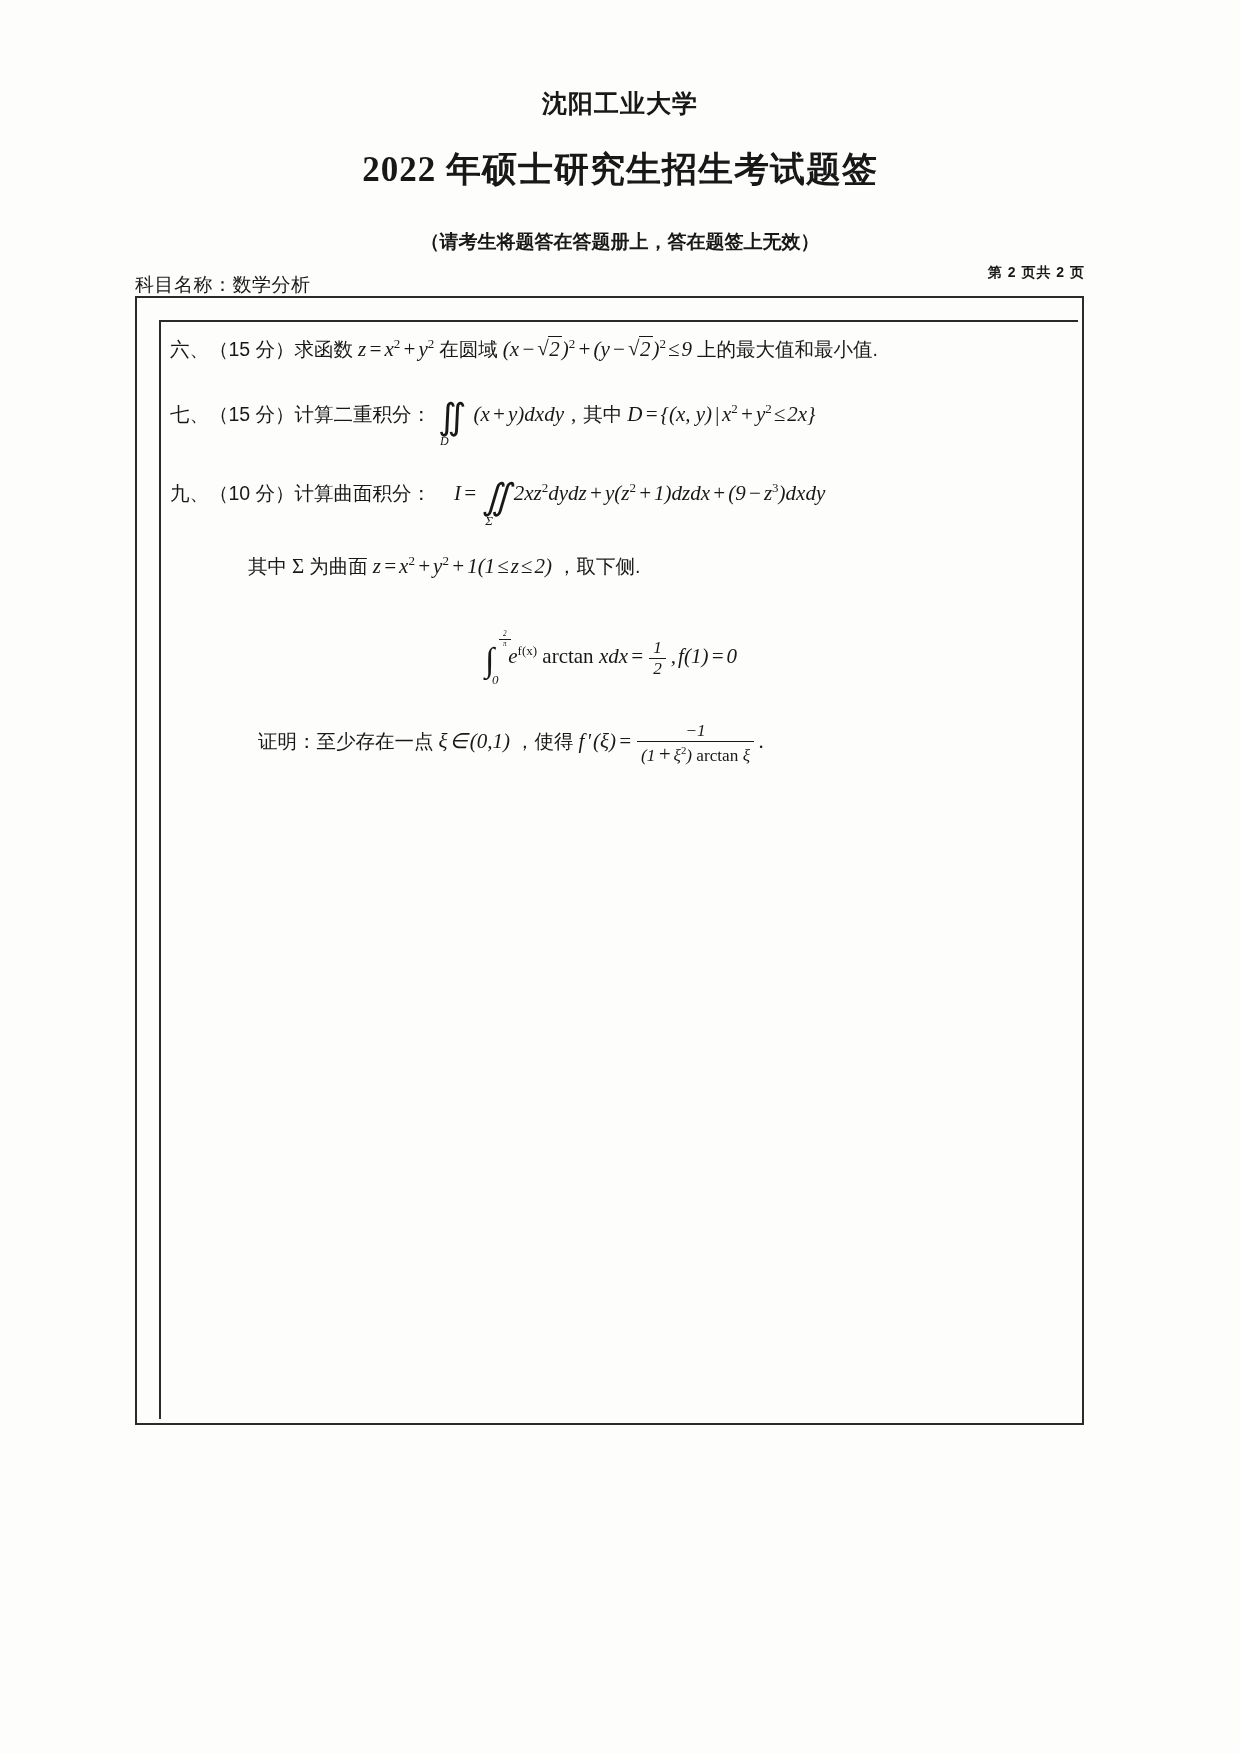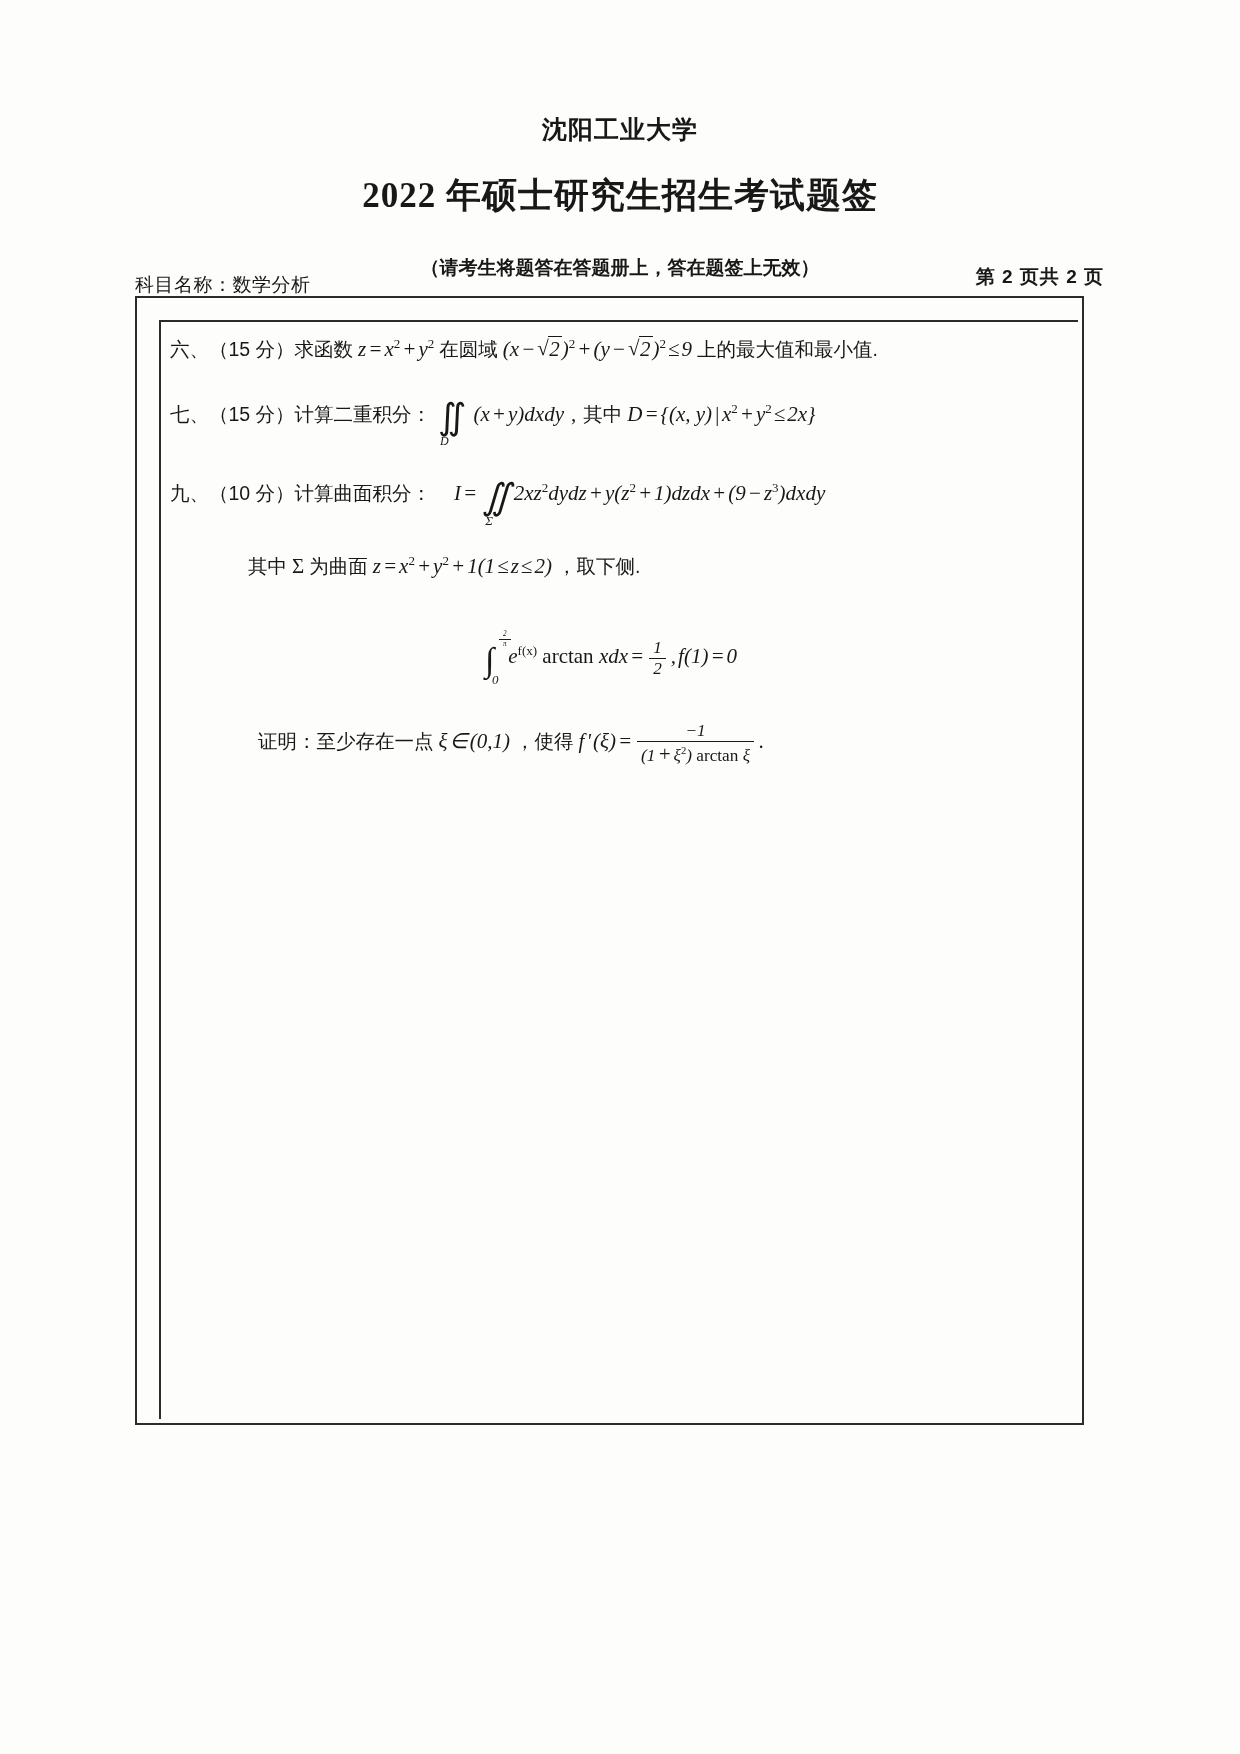--- a/index.html
+++ b/index.html
@@ -16,21 +16,21 @@
     overflow: hidden;
   }
   .page {
     position: absolute;
     inset: 0;
     background: #fdfdfb;
   }
   
   .header {
     position: absolute;
-    top: 113px;
+    top: 87px;
     left: 0;
     right: 0;
     text-align: center;
   }
   .univ {
     font-size: 25px;
     font-weight: bold;
     letter-spacing: 1px;
     font-family: "Liberation Sans", sans-serif;
   }
@@ -52,22 +52,22 @@
     top: 272px;
     left: 135px;
     font-size: 19px;
     font-weight: normal;
     font-family: "Liberation Sans", sans-serif;
     letter-spacing: 0.5px;
   }
   .page-num {
     position: absolute;
     top: 264px;
-    right: 136px;
-    font-size: 19px;
+    right: 155px;
+    font-size: 14px;
     font-weight: bold;
     font-family: "Liberation Sans", sans-serif;
     letter-spacing: 1px;
   }
   
   .box-outer {
     position: absolute;
     top: 296px;
     left: 135px;
     width: 945px;

